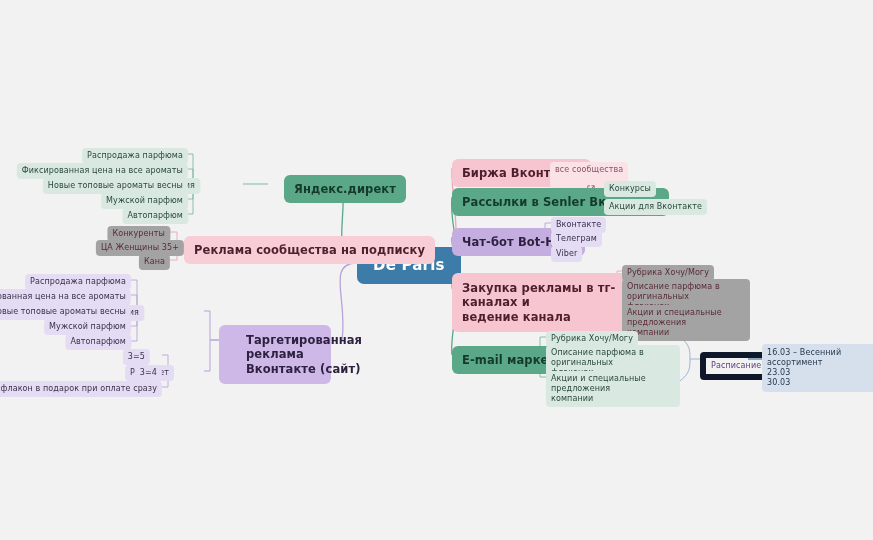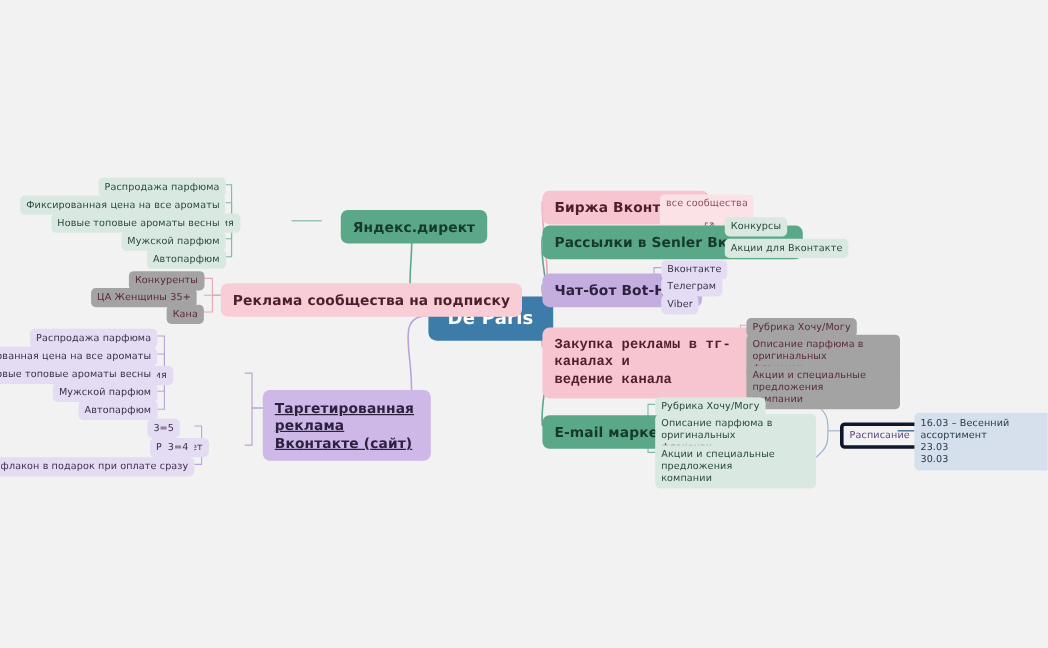--- a/index.html
+++ b/index.html
@@ -57,21 +57,21 @@
     padding: 3px 5px;
     border-radius: 4px;
     letter-spacing: .1px;
   }
   .l2.green  { background: #d9e9e1; color: #29473b; }
   .l2.pink   { background: #a3a3a3; color: #5b2b37; }
   .l2.purple { background: #e4dcf2; color: #3a2f4d; }
   .l2.blue   { background: #d6e0ec; color: #25384d; }
   .l2.outline-purple {
     background: transparent; color: #5a4080;
-    border: 3px solid #0f172a;
+    border: 6px solid #0f172a;
     border-radius: 4px;
   }
   .l2.plain-pink { background: #fae2e7; color: #8a5260; }
   .right-align { justify-content: flex-end; text-align: right; }
   .ext-icon { display: inline-block; margin-left: 4px; vertical-align: middle; }
 </style>
 </head>
 <body>
 
 <div id="canvas">
@@ -144,24 +144,24 @@
 
   <div class="node l2 green right-align" style="left:188px; top:148px; transform:translateX(-100%);">Распродажа парфюма</div>
   <div class="node l2 green right-align" style="left:188px; top:163px; transform:translateX(-100%);">Фиксированная цена на все ароматы</div>
   <div class="node l2 green right-align" style="left:188px; top:178px; transform:translateX(-100%);">Новые топовые ароматы весны</div>
   <div class="node l2 green right-align" style="left:188px; top:193px; transform:translateX(-100%);">Мужской парфюм</div>
   <div class="node l2 green right-align" style="left:188px; top:208px; transform:translateX(-100%);">Автопарфюм</div>
 
   <div class="node l1 lpink" style="left:184px; top:236px;">Реклама сообщества на подписку</div>
 
   <div class="node l2 pink right-align" style="left:170px; top:226px; transform:translateX(-100%);">Конкуренты</div>
-  <div class="node l2 pink right-align" style="left:164px; top:240px; transform:translateX(-100%);">ЦА Женщины 35+</div>
+  <div class="node l2 pink right-align" style="left:184px; top:240px; transform:translateX(-100%);">ЦА Женщины 35+</div>
   <div class="node l2 pink right-align" style="left:170px; top:254px; transform:translateX(-100%);">Кана</div>
 
-  <div class="node l1 lpurple" style="left:219px; top:325px; width:140px; padding:8px 10px;text-decoration:underline;">Таргетированная реклама
+  <div class="node l1 lpurple" style="left:219px; top:325px; width:112px; padding:8px 27px;">Таргетированная реклама
 Вконтакте (сайт)</div>
 
   <div class="node l2 purple" style="left:144px; top:305px; transform:translateX(-100%);">Основная акция</div>
 
   <div class="node l2 purple right-align" style="left:131px; top:274px; transform:translateX(-100%);">Распродажа парфюма</div>
   <div class="node l2 purple right-align" style="left:131px; top:289px; transform:translateX(-100%);">Фиксированная цена на все ароматы</div>
   <div class="node l2 purple right-align" style="left:131px; top:304px; transform:translateX(-100%);">Новые топовые ароматы весны</div>
   <div class="node l2 purple right-align" style="left:131px; top:319px; transform:translateX(-100%);">Мужской парфюм</div>
   <div class="node l2 purple right-align" style="left:131px; top:334px; transform:translateX(-100%);">Автопарфюм</div>
 
@@ -188,21 +188,21 @@
 
   <div class="node l2 green" style="left:604px; top:181px;">Конкурсы</div>
   <div class="node l2 green" style="left:604px; top:199px;">Акции для Вконтакте</div>
 
   <div class="node l1 purple" style="left:452px; top:228px;">Чат-бот Bot-Help</div>
 
   <div class="node l2 purple" style="left:551px; top:217px;text-align:right;">Вконтакте</div>
   <div class="node l2 purple" style="left:551px; top:231px;">Телеграм</div>
   <div class="node l2 purple" style="left:551px; top:246px;">Viber</div>
 
-  <div class="node l1 pink" style="left:452px; top:273px; width:176px; padding:8px 10px;font-family:Liberation Mono, monospace;">Закупка рекламы в тг-каналах и
+  <div class="node l1 pink" style="left:452px; top:273px; width:176px; padding:8px 10px;">Закупка рекламы в тг-каналах и
 ведение канала</div>
 
   <div class="node l2 pink" style="left:622px; top:265px;">Рубрика Хочу/Могу</div>
   <div class="node l2 pink" style="left:622px; top:279px; width:128px;">Описание парфюма в оригинальных
 флаконах</div>
   <div class="node l2 pink" style="left:622px; top:305px; width:128px;">Акции и специальные предложения
 компании</div>
 
   <div class="node l1 green" style="left:452px; top:346px;">E-mail маркетинг</div>
 

